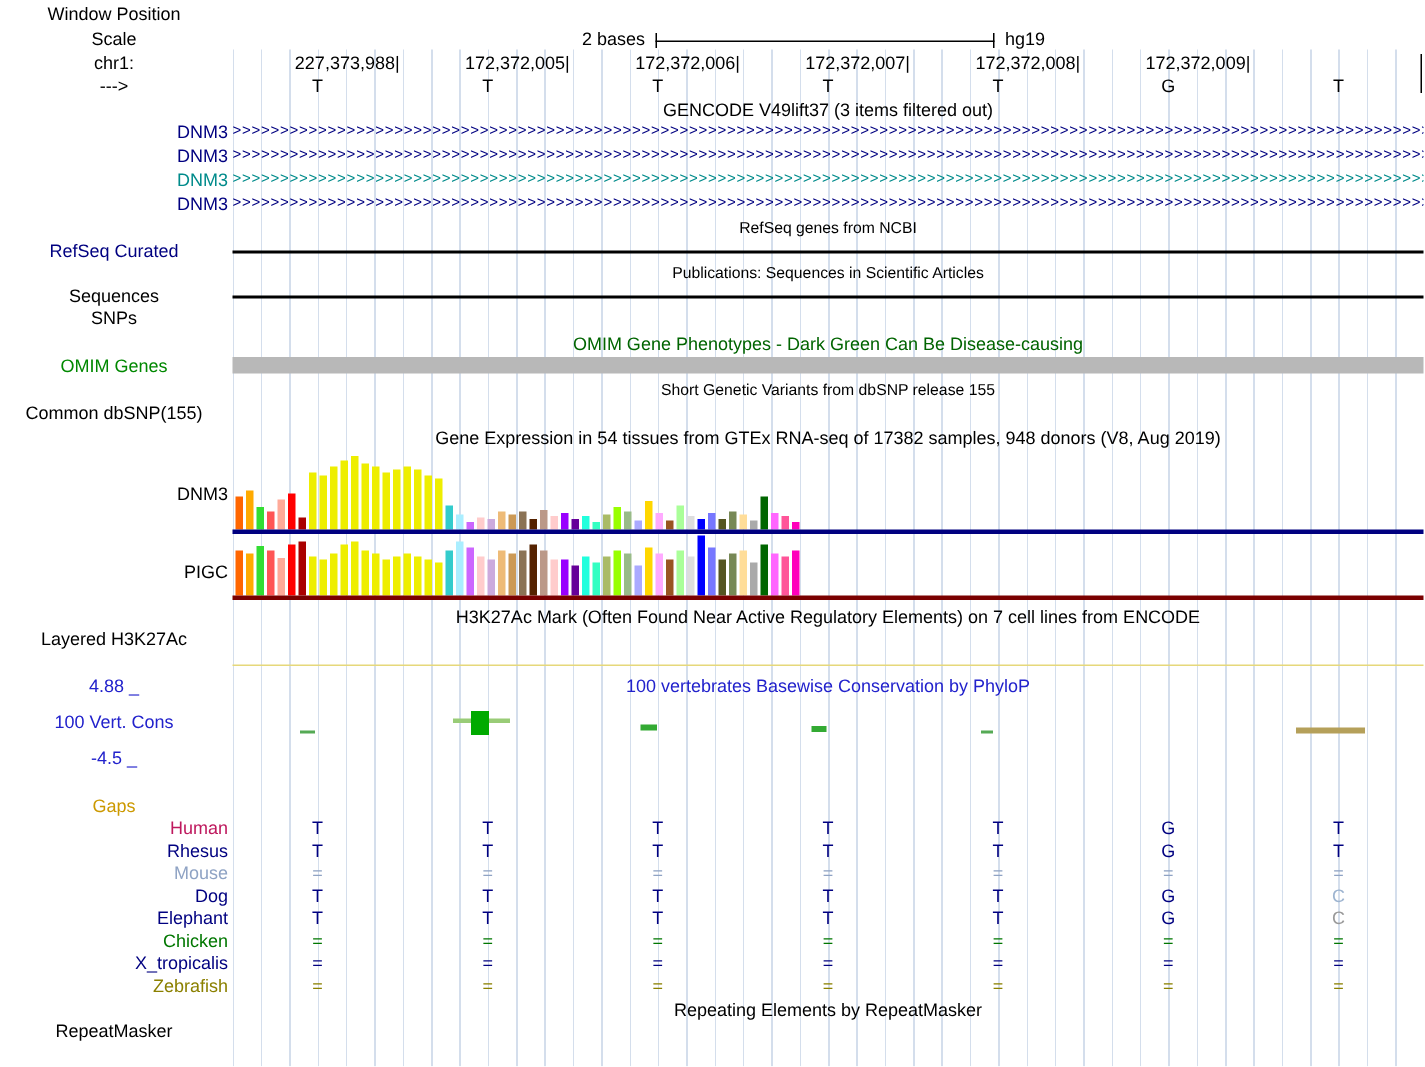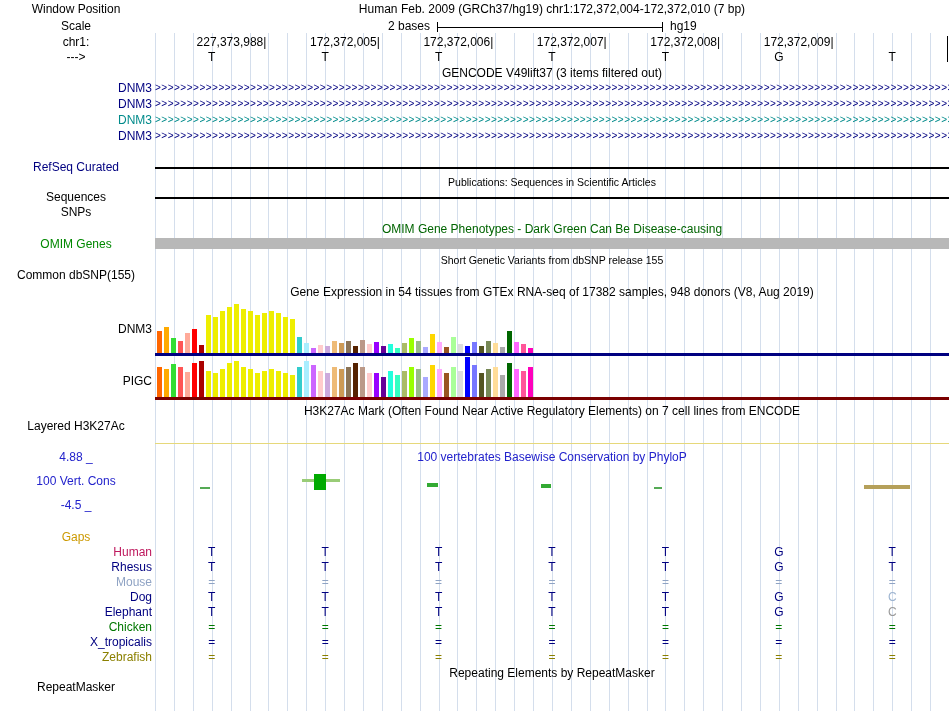--- a/index.html
+++ b/index.html
@@ -14,35 +14,35 @@
     background:repeating-linear-gradient(to right,#d4deec 0,#d4deec 1px,transparent 1px,transparent 18.905px)}
 </style>
 </head>
 <body>
 
 <div id="screen">
 
   <div id="gridlines" class="abs"></div>
 
   <div class="lbl" style="top:2px">Window Position</div>
-  <div class="ctr" style="top:2px">Human Feb. 2009 (GRCh37/hg19)   chr1:172,372,004-172,372,010 (7 bp)</div>
 
   <div class="lbl" style="top:19px">Scale</div>
   <div class="abs" style="top:19px;left:320px;width:110px;text-align:right">2 bases</div>
   <div class="abs" style="top:27px;left:437px;width:226px;height:1px;background:#000"></div>
   <div class="abs" style="top:22px;left:437px;width:1px;height:10px;background:#000"></div>
   <div class="abs" style="top:22px;left:662px;width:1px;height:10px;background:#000"></div>
   <div class="abs" style="top:19px;left:670px">hg19</div>
 
   <div class="lbl" style="top:35px">chr1:</div>
   <div class="abs" style="top:36px;left:947px;width:1px;height:26px;background:#000"></div>
   <div class="lbl" style="top:50px">---&gt;</div>
 
   <div class="ctr" style="top:66px">GENCODE V49lift37 (3 items filtered out)</div>
 
+  <div class="ctr sm" style="top:146px">RefSeq genes from NCBI</div>
   <div class="lbl" style="top:160px;color:#000080">RefSeq Curated</div>
   <div class="abs" style="top:167px;left:155px;width:794px;height:2px;background:#000"></div>
 
   <div class="ctr sm" style="top:176px">Publications: Sequences in Scientific Articles</div>
   <div class="lbl" style="top:190px">Sequences</div>
   <div class="abs" style="top:197px;left:155px;width:794px;height:2px;background:#000"></div>
   <div class="lbl" style="top:205px">SNPs</div>
 
   <div class="ctr" style="top:222px;color:#006400">OMIM Gene Phenotypes - Dark Green Can Be Disease-causing</div>
   <div class="lbl" style="top:237px;color:#008800">OMIM Genes</div>

